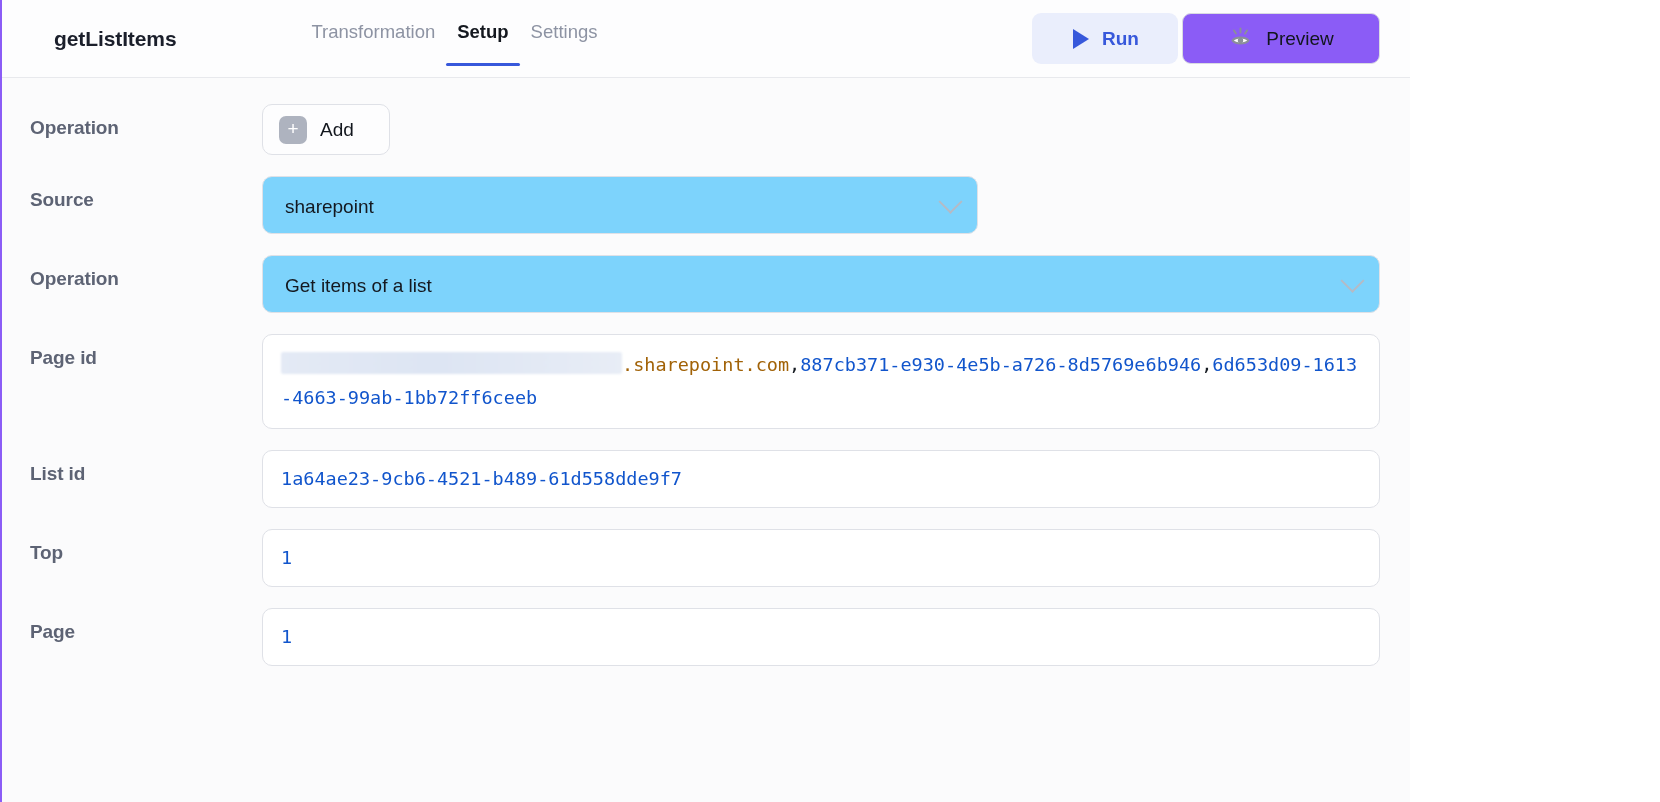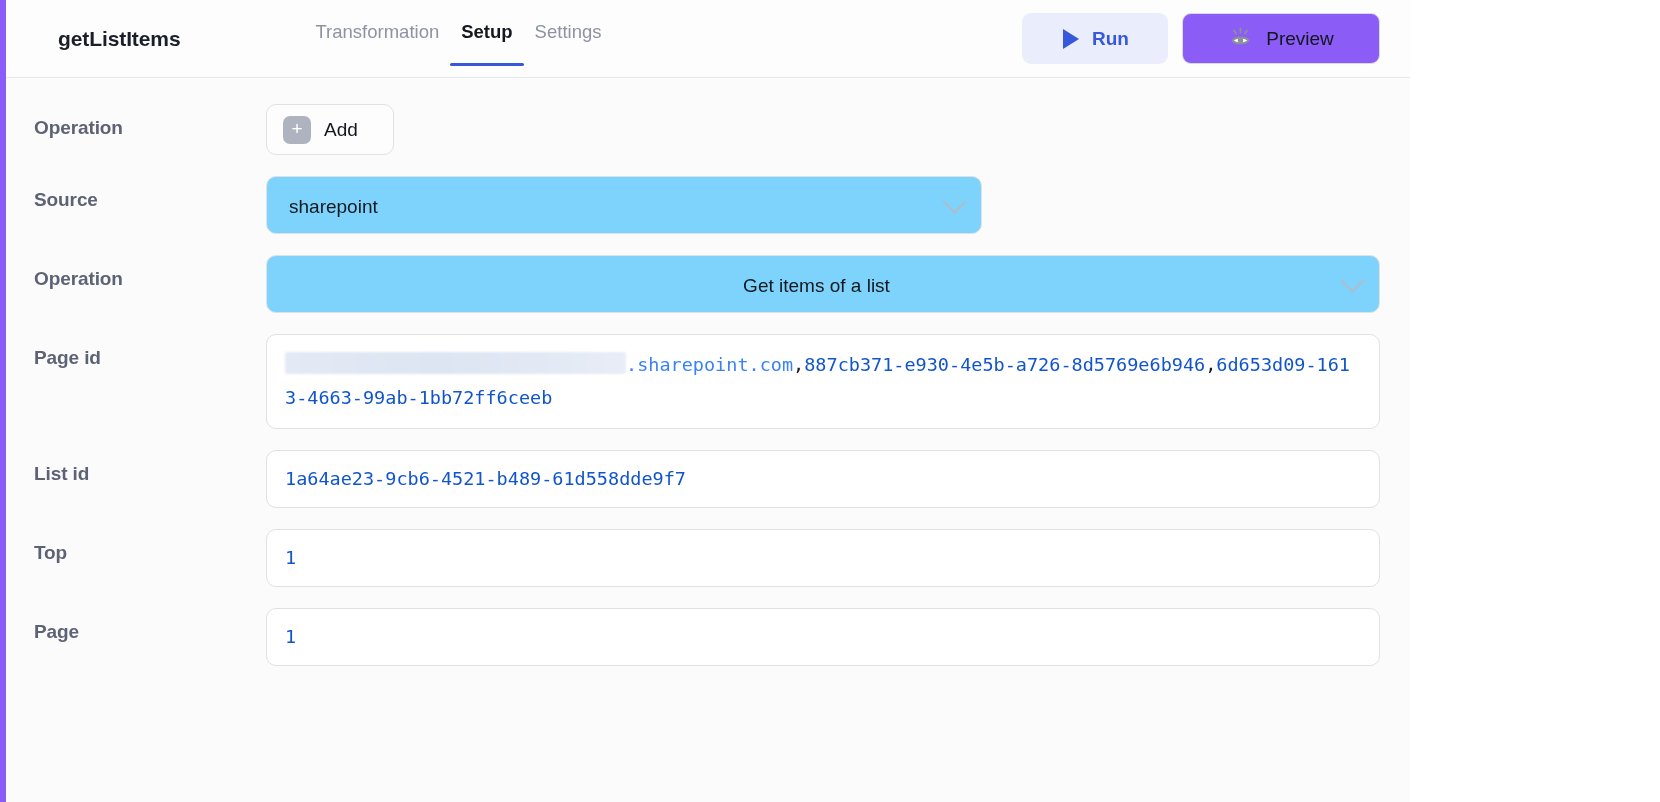--- a/index.html
+++ b/index.html
@@ -10,21 +10,21 @@
     overflow: hidden;
     background: #ffffff;
     font-family: "Liberation Sans", sans-serif;
     -webkit-font-smoothing: antialiased;
   }
 
   .panel {
     width: 1410px;
     height: 802px;
     background: #fbfbfc;
-    border-left: 6px solid #8b5cf6;
+    border-left: 2px solid #8b5cf6;
     position: relative;
     display: flex;
     flex-direction: column;
   }
 
   
   .header {
     height: 78px;
     min-height: 78px;
     background: #fdfdfe;
@@ -75,21 +75,21 @@
     bottom: 12px;
     height: 3.5px;
     background: #3758db;
     border-radius: 2px;
   }
 
   .header-actions {
     margin-left: auto;
     display: flex;
     align-items: center;
-    gap: 14px;
+    gap: 4px;
     margin-top: 13px;
   }
 
   .btn {
     height: 51px;
     border-radius: 9px;
     display: flex;
     align-items: center;
     justify-content: center;
     gap: 13px;
@@ -186,21 +186,21 @@
     background: #7dd3fc;
     border: 1px solid #dfe1e7;
     border-radius: 10px;
     display: flex;
     align-items: center;
     padding: 4px 18px 0 22px;
     cursor: pointer;
   }
 
   .select-source { width: 716px; }
-  .select-operation { width: 100%; max-width: 1348px; text-align: center; }
+  .select-operation { width: 100%; max-width: 1348px; }
 
   .select-value {
     font-size: 19px;
     color: #14181f;
     flex: 1;
     white-space: nowrap;
     overflow: hidden;
   }
 
   .chevron {
@@ -225,21 +225,21 @@
     font-size: 18.5px;
     line-height: 34px;
     color: #1155cc;
     cursor: text;
     word-break: break-all;
     overflow: hidden;
   }
 
   .code-input.tall { line-height: 33px; }
 
-  .tok-domain { color: #3b82f6; }
+  .tok-domain { color: #a16207; }
   .tok-punct  { color: #151a21; }
   .tok-id     { color: #1155cc; }
 
   .redacted {
     display: inline-block;
     width: 341px;
     height: 22px;
     vertical-align: -3px;
     background: linear-gradient(90deg,#e4eaf5 0%, #dde5f3 45%, #e8edf6 100%);
     border-radius: 2px;

